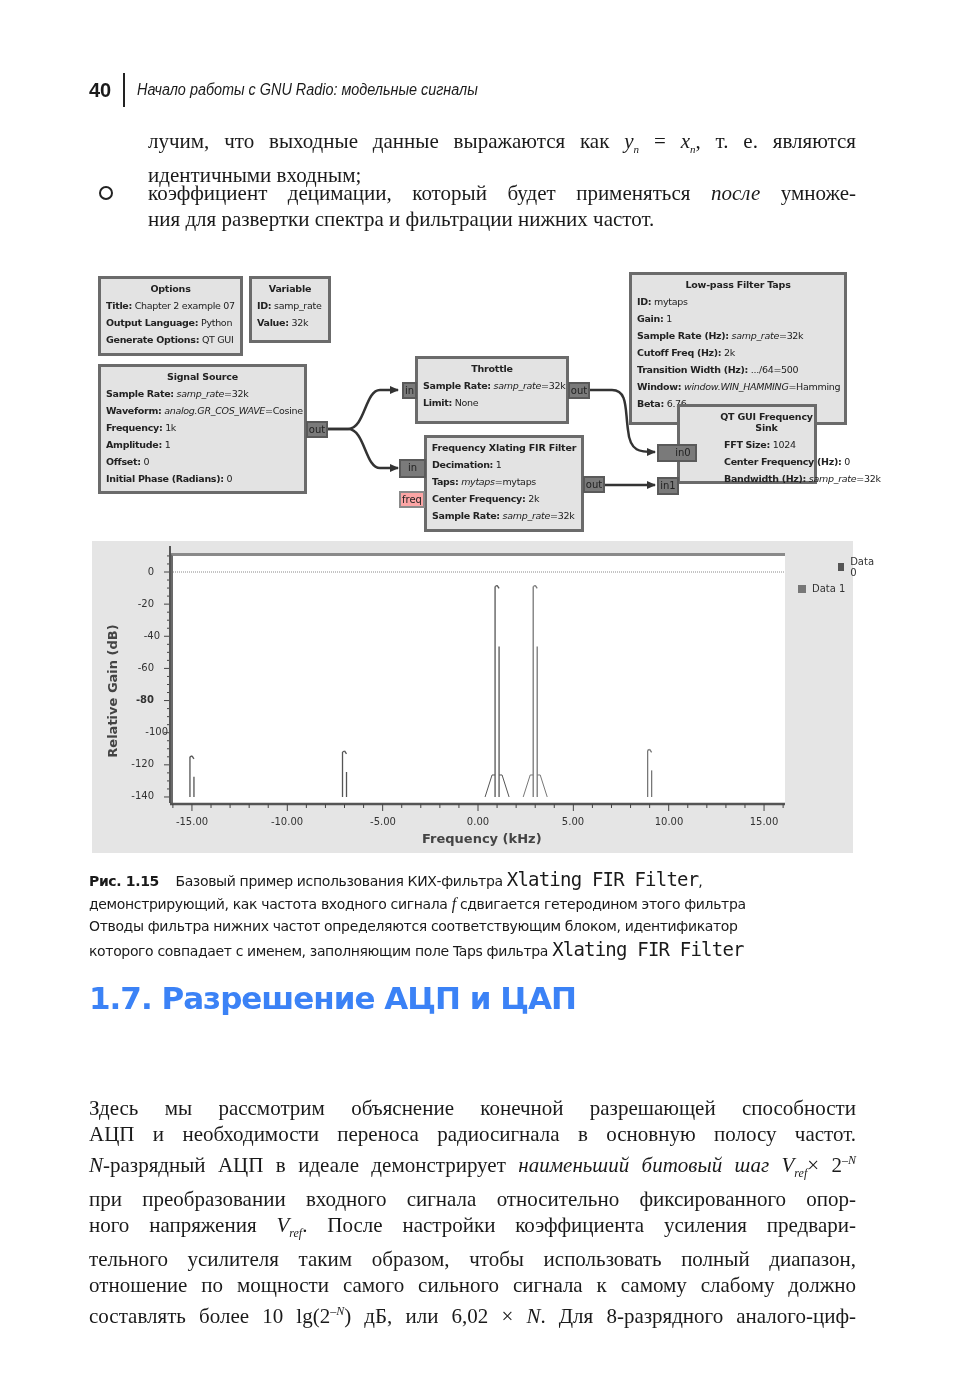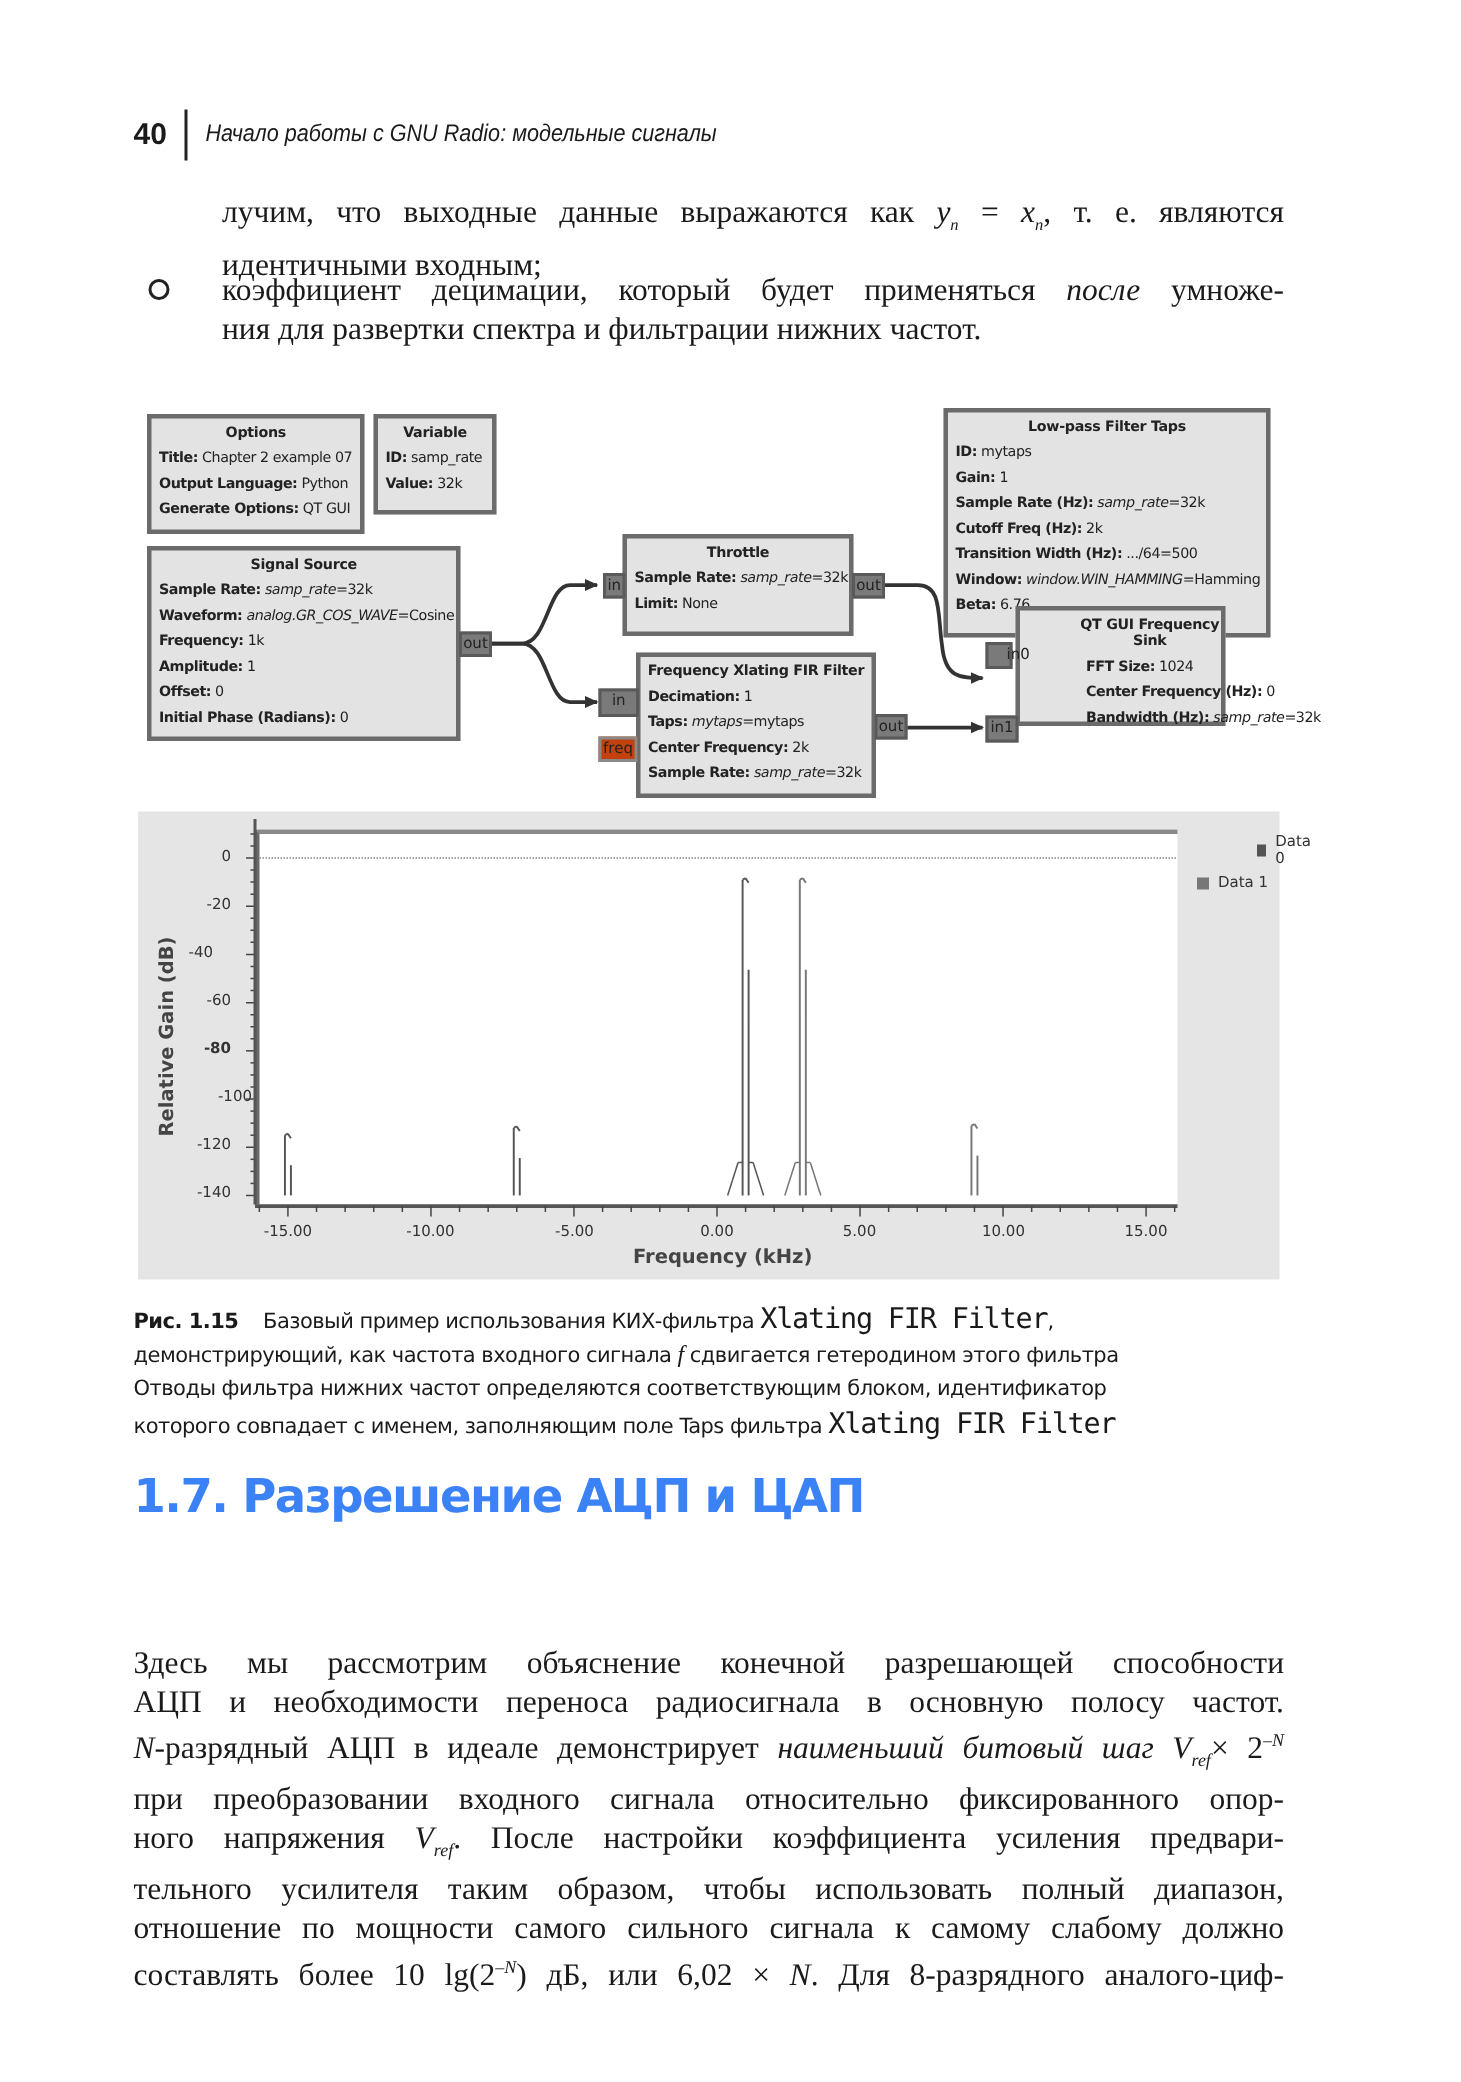--- a/index.html
+++ b/index.html
@@ -17,21 +17,21 @@
   .bullet { position:absolute; left:99px; width:14px; height:14px; border:2.5px solid #222; border-radius:50%; box-sizing:border-box; }
 
   
   .fg { position:absolute; left:0; top:0; width:974px; height:540px; pointer-events:none; }
   .block { position:absolute; background:#e3e3e3; border:3px solid #6b6b6b; box-sizing:border-box; font-family:"DejaVu Sans", sans-serif; font-size:9.5px; color:#222; pointer-events:auto; }
   .block .bt { text-align:center; font-weight:bold; margin:4px 0 3px 0; letter-spacing:-0.2px; }
   .block .row { padding-left:5px; line-height:17px; white-space:nowrap; letter-spacing:-0.3px; }
   .block .row b { font-weight:bold; }
   .block .row i { font-style:italic; }
   .port { position:absolute; background:#7a7a7a; border:2px solid #5a5a5a; box-sizing:border-box; color:#222; font-family:"DejaVu Sans", sans-serif; font-size:10px; line-height:13px; text-align:center; pointer-events:auto; }
-  .port.light { background:#c2410c; border-color:#8a8a8a; }
+  .port.light { background:#fca5a5; border-color:#8a8a8a; }
 
   
   .chart-wrap { position:absolute; left:92px; top:541px; width:761px; height:312px; background:#e5e5e5; }
   .plot { position:absolute; left:78px; top:12px; width:615px; height:250px; background:#fff; border-top:3px solid #8a8a8a; border-left:3px solid #6a6a6a; box-sizing:border-box; }
   .ylab { position:absolute; left:20px; top:150px; transform:translate(-50%,-50%) rotate(-90deg); font-family:"DejaVu Sans", sans-serif; font-weight:bold; font-size:13px; color:#444; white-space:nowrap; }
   .xlab { position:absolute; left:330px; top:290px; font-family:"DejaVu Sans", sans-serif; font-weight:bold; font-size:13px; color:#444; white-space:nowrap; }
   .ytick { position:absolute; font-family:"DejaVu Sans", sans-serif; font-size:10px; color:#333; text-align:right; width:40px; }
   .xtick { position:absolute; font-family:"DejaVu Sans", sans-serif; font-size:10px; color:#333; text-align:center; width:50px; }
   .legend-item { position:absolute; left:706px; font-family:"DejaVu Sans", sans-serif; font-size:10px; color:#333; display:flex; align-items:center; }
   .legend-sw { width:8px; height:8px; margin-right:6px; }
@@ -128,21 +128,21 @@
   <div class="row"><b>Window:</b><i> window.WIN_HAMMING</i><span>=Hamming</span></div>
   <div class="row"><b>Beta:</b><span> 6.76</span></div>
 </div>
 
 <div class="block" style="left:677px; top:404px; width:140px; height:80px;padding-left:39px;">
   <div class="bt">QT GUI Frequency Sink</div>
   <div class="row"><b>FFT Size:</b><span> 1024</span></div>
   <div class="row"><b>Center Frequency (Hz):</b><span> 0</span></div>
   <div class="row"><b>Bandwidth (Hz):</b><i> samp_rate</i><span>=32k</span></div>
 </div>
-<div class="port" style="left:657px; top:428px; width:18px; height:18px;padding-left:12px;">in0</div>
+<div class="port" style="left:657px; top:444px; width:40px; height:18px;padding-left:12px;">in0</div>
 <div class="port" style="left:657px; top:477px; width:22px; height:18px;">in1</div>
 
 <div class="chart-wrap">
   <div class="ylab">Relative Gain (dB)</div>
   <div class="plot"></div>
   <svg style="position:absolute;left:0;top:0;" width="761" height="312" id="chartsvg">
       <line x1="81" y1="31" x2="693" y2="31" stroke="#888" stroke-width="1" stroke-dasharray="1,1"></line>
       <line x1="75" y1="14.93" x2="78" y2="14.93" stroke="#444" stroke-width="1"></line>
       <line x1="75" y1="22.965" x2="78" y2="22.965" stroke="#444" stroke-width="1"></line>
       <line x1="72" y1="31" x2="78" y2="31" stroke="#444" stroke-width="1"></line>
@@ -234,21 +234,21 @@
       <line x1="441.21" y1="233.98" x2="438.21" y2="233.98" stroke="#777777" stroke-width="1"></line>
       <line x1="445.21" y1="233.98" x2="448.21" y2="233.98" stroke="#777777" stroke-width="1"></line>
       <line x1="555.63" y1="255.98" x2="555.63" y2="209.377" stroke="#777777" stroke-width="1.3"></line>
       <line x1="559.63" y1="255.98" x2="559.63" y2="229.377" stroke="#777777" stroke-width="1.3"></line>
       <line x1="555.63" y1="209.377" x2="557.63" y2="208.377" stroke="#777777" stroke-width="1.3"></line>
       <line x1="557.63" y1="208.377" x2="559.63" y2="211.377" stroke="#777777" stroke-width="1.3"></line>
     </svg>
 
   <div class="ytick" style="left:22px; top:25px;">0</div>
   <div class="ytick" style="left:22px; top:57px;">-20</div>
-  <div class="ytick" style="left:10px; top:89px;">-40</div>
+  <div class="ytick" style="left:28px; top:89px;">-40</div>
   <div class="ytick" style="left:22px; top:121px;">-60</div>
   <div class="ytick" style="left:22px; top:153px;font-weight:bold;">-80</div>
   <div class="ytick" style="left:36px; top:185px;">-100</div>
   <div class="ytick" style="left:22px; top:217px;">-120</div>
   <div class="ytick" style="left:22px; top:249px;">-140</div>
 
   <div class="xtick" style="left:75px; top:275px;">-15.00</div>
   <div class="xtick" style="left:170px; top:275px;">-10.00</div>
   <div class="xtick" style="left:266px; top:275px;">-5.00</div>
   <div class="xtick" style="left:361px; top:275px;">0.00</div>

